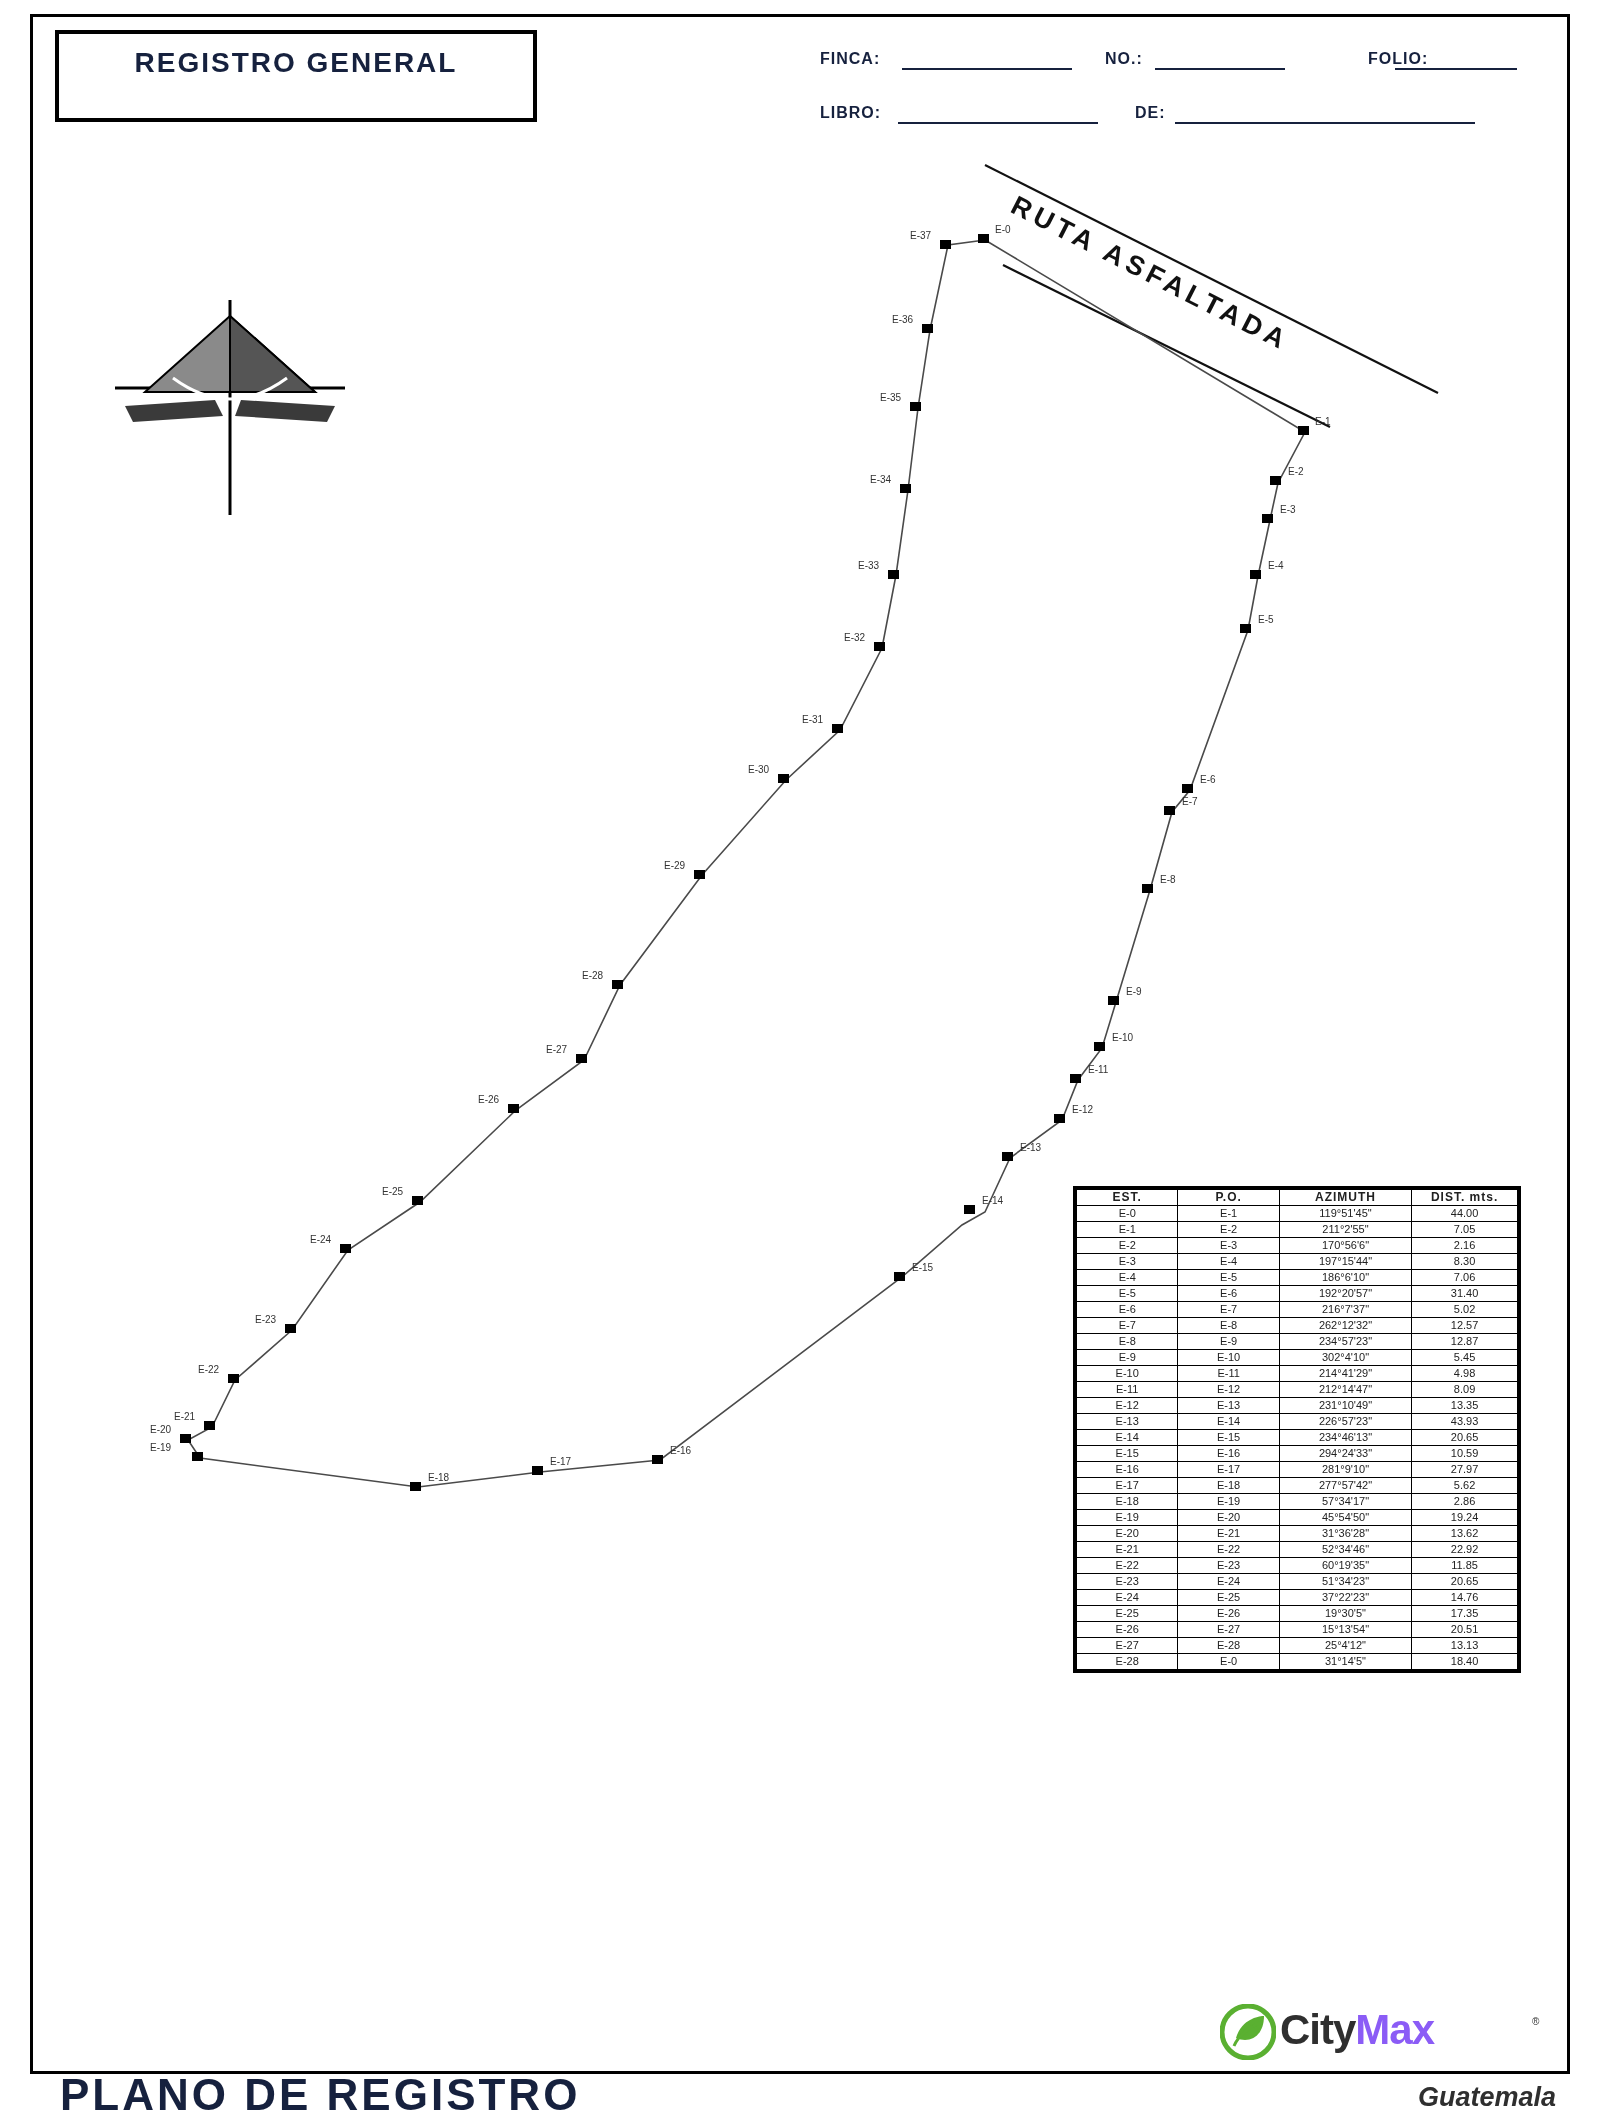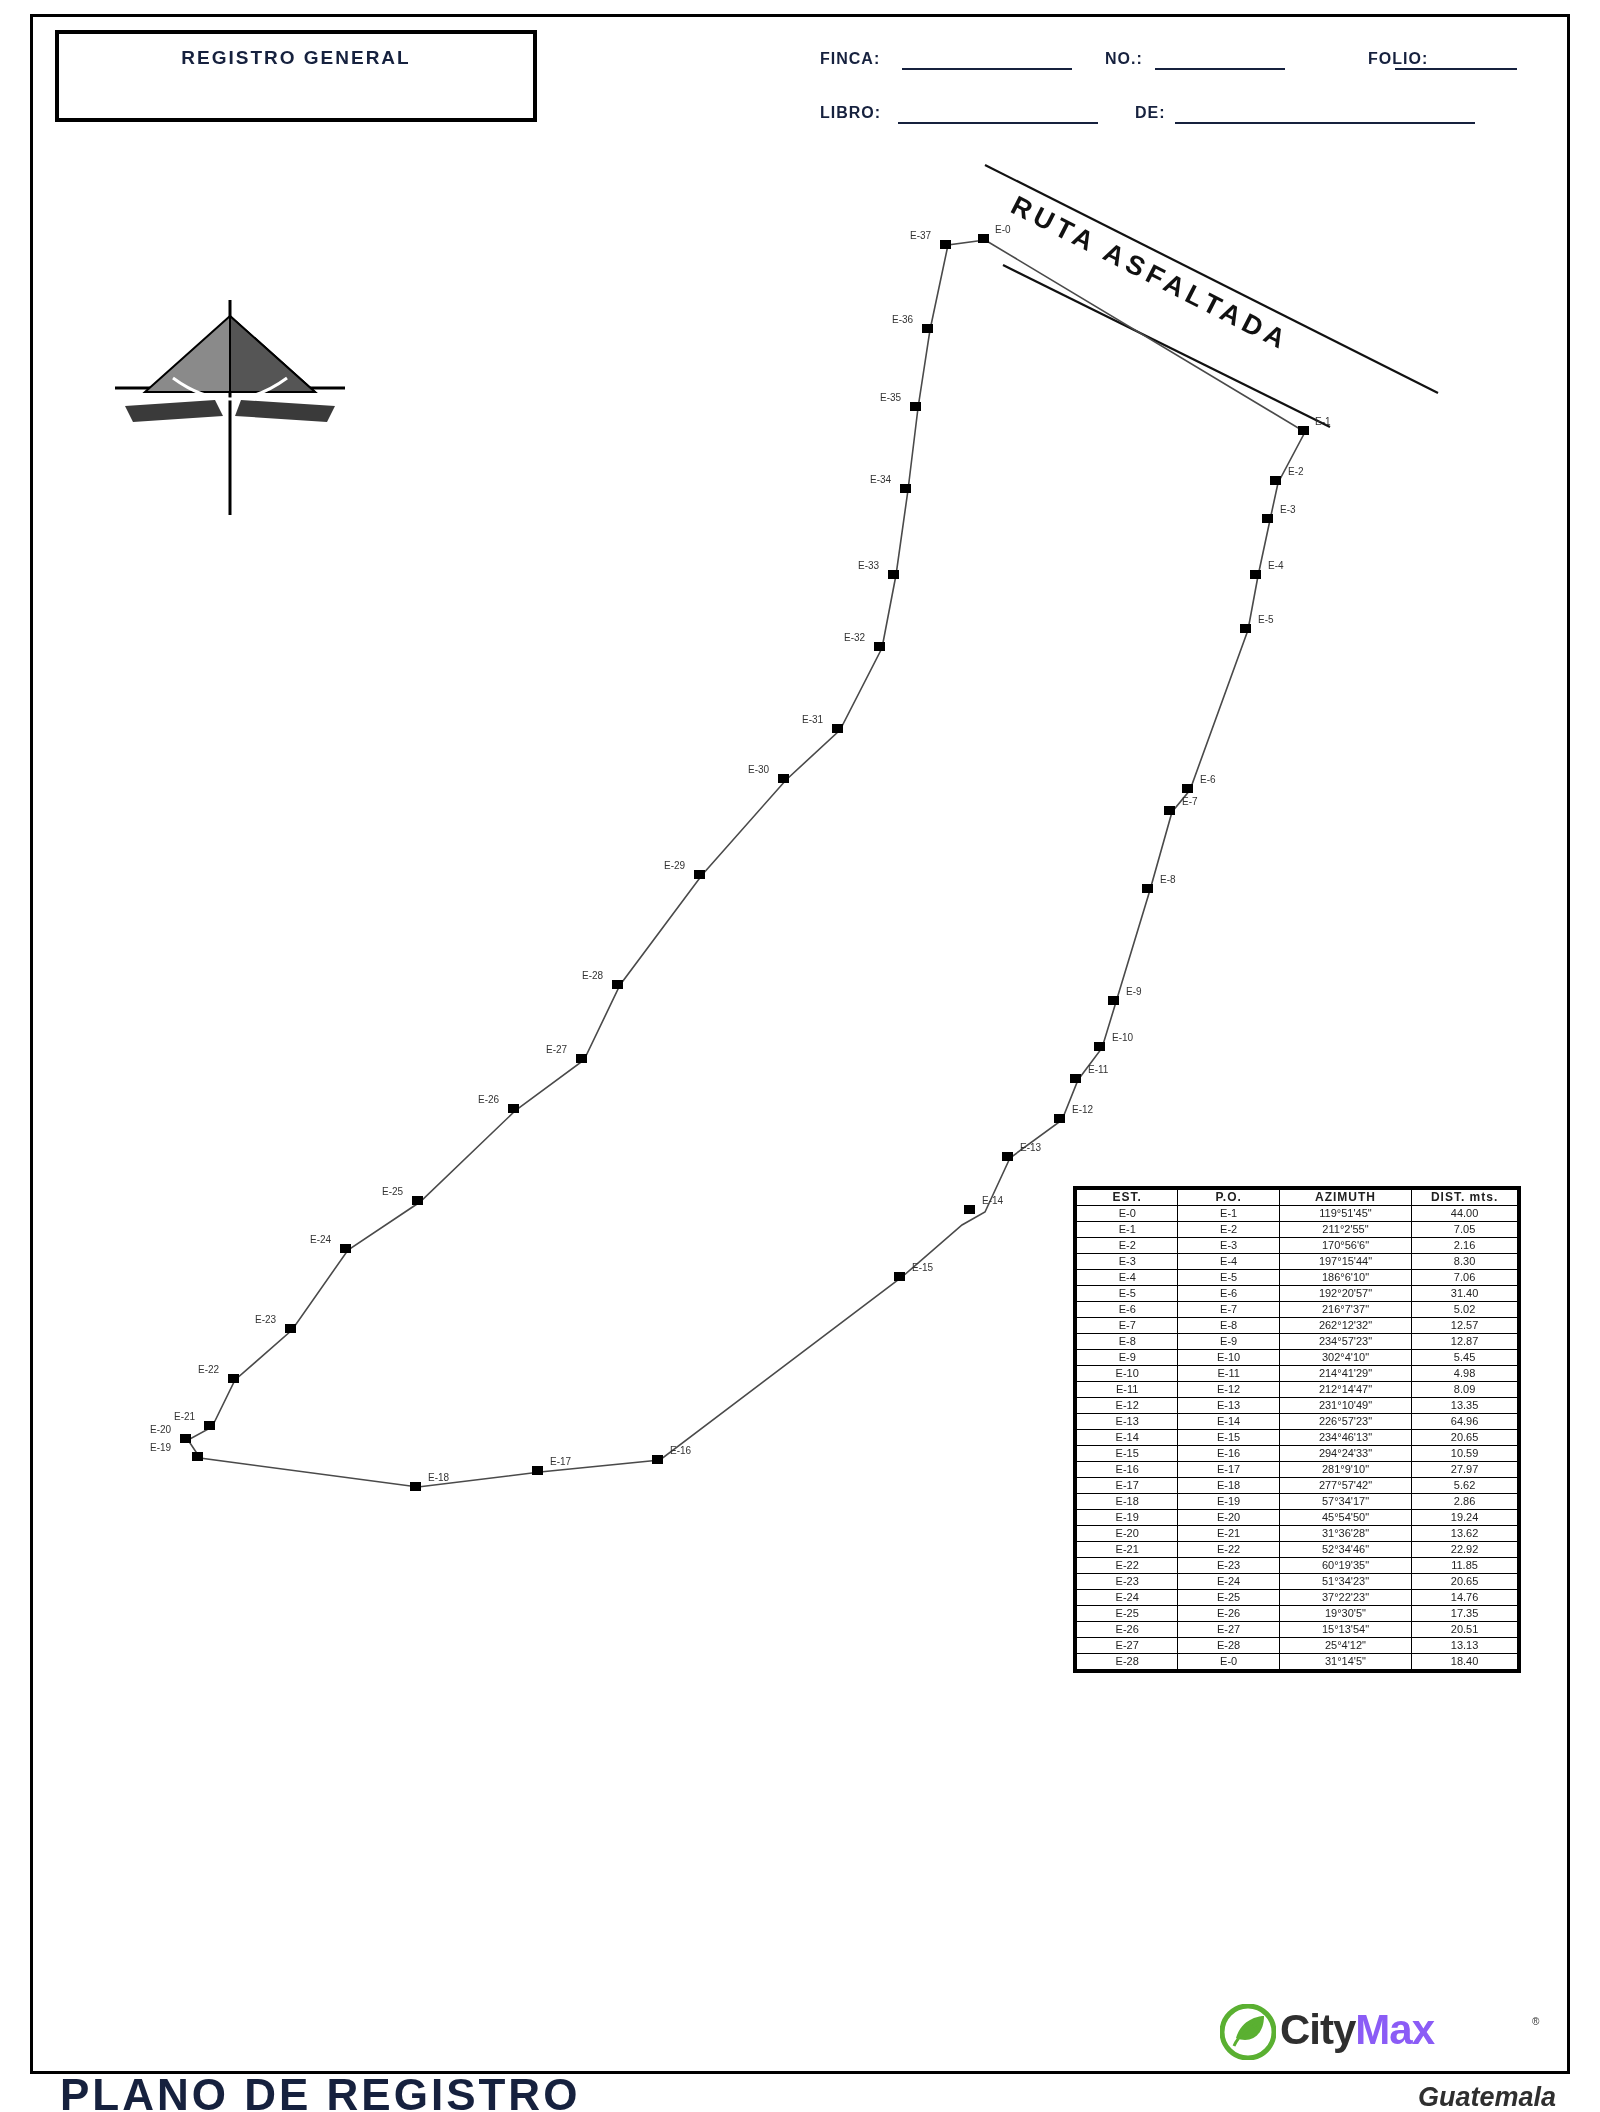--- a/index.html
+++ b/index.html
@@ -2,21 +2,21 @@
 <html><head>
 <meta charset="utf-8">
 <style>
   html,body{margin:0;padding:0;background:#ffffff;}
   body{width:1600px;height:2112px;font-family:"Liberation Sans",sans-serif;color:#000;}
   .page{position:relative;width:1600px;height:2112px;overflow:hidden;background:#fff;}
   .frame{position:absolute;left:30px;top:14px;width:1540px;height:2060px;border:3px solid #000;box-sizing:border-box;}
 
   
   .title-box{position:absolute;left:55px;top:30px;width:482px;height:92px;border:4px solid #000;box-sizing:border-box;}
-  .title-box .line{font-family:"Liberation Sans",sans-serif;font-weight:700;letter-spacing:2px;color:#16213e;font-size:19px;text-align:center;}
+  .title-box .line{font-family:"Liberation Sans",sans-serif;font-weight:700;letter-spacing:2px;color:#16213e;font-size:28px;text-align:center;}
   .title-box .l1{margin-top:13px;}
   .title-box .l2{margin-top:5px;}
 
   .hdr-fields{position:absolute;left:820px;top:44px;width:700px;height:80px;}
   .fld{position:absolute;font-size:16px;font-weight:700;letter-spacing:1px;color:#16213e;}
   .rule{position:absolute;border-bottom:2px solid #16213e;}
 
   
   .north{position:absolute;left:105px;top:300px;width:250px;height:215px;}
 
@@ -229,21 +229,21 @@
           <tr>
             <td class="c1"><span class="sq"></span><span>E-12</span></td>
             <td class="c2"><span class="sq"></span><span>E-13</span></td>
             <td class="c3">231°10'49"</td>
             <td class="c4">13.35</td>
           </tr>
           <tr>
             <td class="c1"><span class="sq"></span><span>E-13</span></td>
             <td class="c2"><span class="sq"></span><span>E-14</span></td>
             <td class="c3">226°57'23"</td>
-            <td class="c4">64.96</td>
+            <td class="c4">43.93</td>
           </tr>
           <tr>
             <td class="c1"><span class="sq"></span><span>E-14</span></td>
             <td class="c2"><span class="sq"></span><span>E-15</span></td>
             <td class="c3">234°46'13"</td>
             <td class="c4">20.65</td>
           </tr>
           <tr>
             <td class="c1"><span class="sq"></span><span>E-15</span></td>
             <td class="c2"><span class="sq"></span><span>E-16</span></td>

